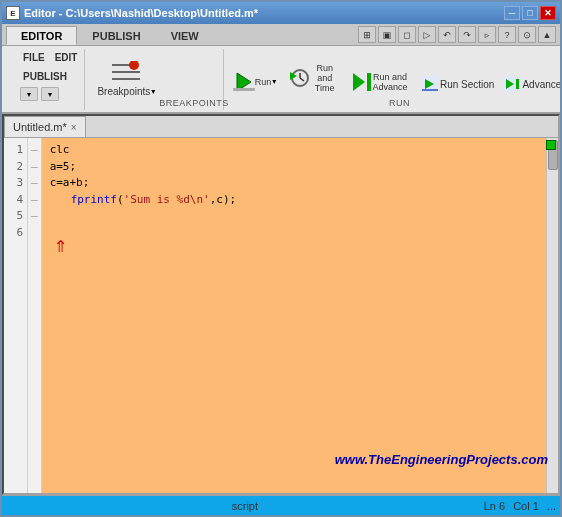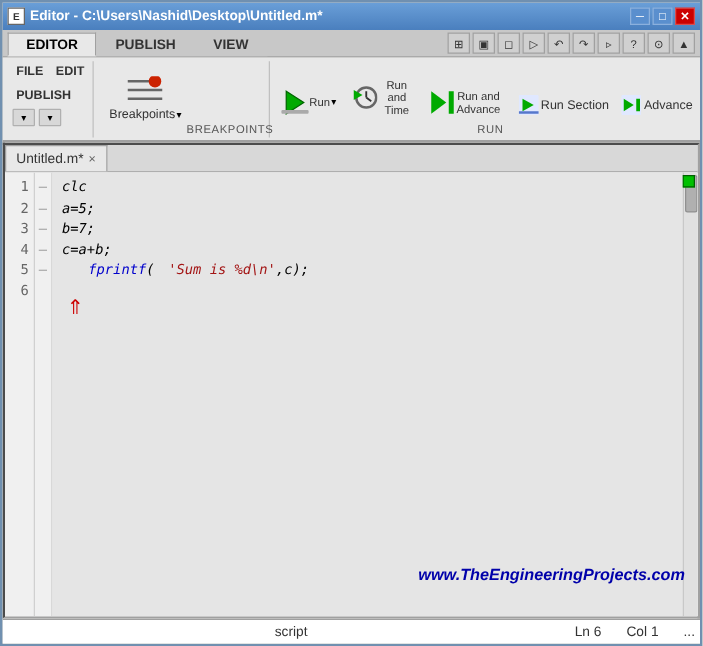--- a/index.html
+++ b/index.html
@@ -192,21 +192,21 @@
     .fen-area {
       display: flex;
       flex-direction: column;
       align-items: flex-start;
       border-right: 1px solid #c0c0c0;
       padding: 2px 4px;
       justify-content: flex-start;
       gap: 2px;
     }
     .fen-row {
-      display: flex; gap: 4px;
+      display: flex; gap: 4px; margin-left: 10px;
     }
     .fen-btn {
       font-size: 10px; font-weight: bold; color: #333;
       cursor: pointer; padding: 1px 3px;
     }
     .nav-arrow {
       width: 18px; height: 14px;
       background: #d8d8d8;
       border: 1px solid #b0b0b0;
       display: flex; align-items: center; justify-content: center;
@@ -274,23 +274,22 @@
       font-family: monospace;
       line-height: 1.5;
       border-right: 1px solid #d0d0d0;
     }
     .code-content {
       padding: 4px 8px;
       font-size: 11px;
       font-family: monospace;
       line-height: 1.5;
       flex: 1;
-      background: #e5e5e5;
+      background: #fdba74;
       position: relative;
-      font-style: italic;
     }
     .code-line { white-space: pre; }
 
     .scrollbar-v {
       width: 12px;
       background: #e0e0e0;
       border-left: 1px solid #c0c0c0;
       display: flex; flex-direction: column; align-items: center;
     }
     .scrollbar-thumb {
@@ -303,35 +302,35 @@
     .green-dot {
       width: 10px; height: 10px;
       background: #00c000;
       border: 1px solid #006000;
       position: absolute;
       top: 2px; right: 2px;
     }
 
     
     .status-bar {
-      background: #ffffff;
+      background: #0ea5e9;
       border-top: 1px solid #a0a0a0;
       height: 20px;
       display: flex;
       align-items: center;
       padding: 0 4px;
       font-size: 11px;
       color: #333;
       justify-content: space-between;
     }
     .status-center {
       flex: 1; text-align: center;
     }
     .status-right {
-      display: flex; gap: 20px;
+      display: flex; gap: 8px;
     }
 
     
     .watermark {
       position: absolute;
       bottom: 28px;
       right: 12px;
       color: #0000aa;
       font-size: 13px;
       font-weight: bold;
@@ -526,23 +525,22 @@
           <div>–</div>
           <div>–</div>
           <div>–</div>
           <div>–</div>
           <div>&nbsp;</div>
         </div>
 
         <div class="code-content">
           <div class="code-line">clc</div>
           <div class="code-line">a=5;</div>
-          <div class="code-line">b=7;</div>
           <div class="code-line">c=a+b;</div>
-          <div class="code-line"><span style="color:#0000cc;margin-left:21px;">fprintf</span>(<span style="color:#a31515;margin-left:11px;">'Sum is %d\n'</span>,c);</div>
+          <div class="code-line"><span style="color:#0000cc;margin-left:21px;">fprintf</span>(<span style="color:#a31515;">'Sum is %d\n'</span>,c);</div>
           <div class="code-line">&nbsp;</div>
 
           <div style="position:absolute; left:12px; top:96px; color:#cc0000; font-size:22px; line-height:1;">⇑</div>
         </div>
 
         <div class="scrollbar-v">
           <div class="scrollbar-thumb"></div>
         </div>
       </div>
 

